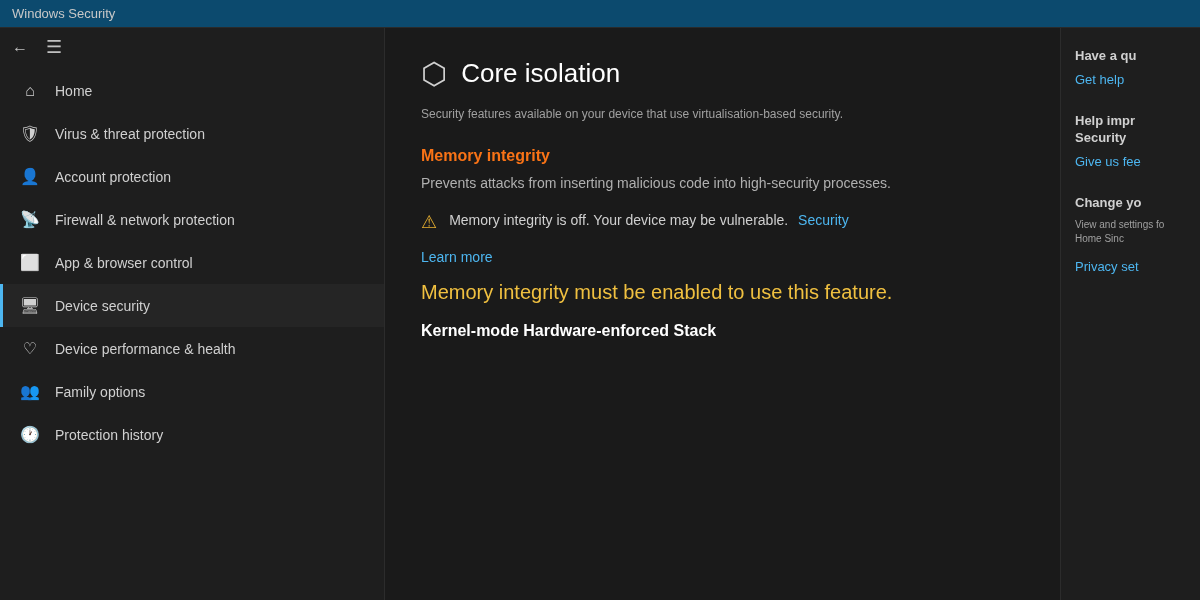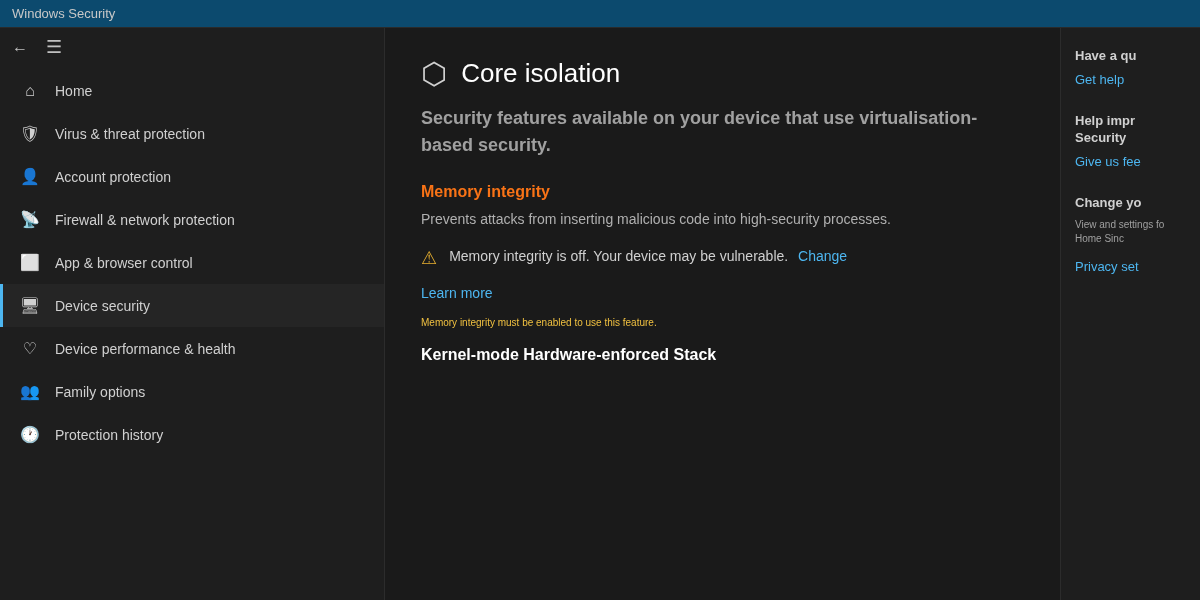--- a/index.html
+++ b/index.html
@@ -101,24 +101,23 @@
       font-size: 30px;
       color: #d0d0d0;
     }
     .page-title {
       font-size: 26px;
       font-weight: 300;
       color: #ffffff;
     }
     .subtitle {
       color: #a0a0a0;
-      font-size: 18px;
+      font-size: 12px;
       margin-bottom: 24px;
       line-height: 1.5;
-      font-weight: bold;
     }
     .section-title {
       font-size: 16px;
       font-weight: 600;
       color: #f97316;
       margin-bottom: 8px;
     }
     .section-desc {
       color: #b0b0b0;
       font-size: 14px;
@@ -179,21 +178,21 @@
     .learn-more {
       color: #4db6f0;
       cursor: pointer;
       font-size: 14px;
       text-decoration: none;
       display: inline-block;
       margin-bottom: 16px;
     }
     .warning-yellow {
       color: #f0c040;
-      font-size: 10px;
+      font-size: 20px;
       margin-bottom: 18px;
     }
     .kernel-title {
       font-size: 16px;
       font-weight: 700;
       color: #ffffff;
     }
     
     .right-panel {
       width: 140px;
@@ -287,21 +286,21 @@
     </div>
     <p class="subtitle">Security features available on your device that use virtualisation-based security.</p>
 
     <h2 class="section-title">Memory integrity</h2>
     <p class="section-desc">Prevents attacks from inserting malicious code into high-security processes.</p>
 
     <div class="warning-box">
       <span class="warning-icon">⚠</span>
       <span class="warning-text">
         <span>Memory integrity is off. Your device may be vulnerable.</span>
-        <a class="dismiss-link">Change</a>
+        <a class="dismiss-link">Security</a>
       </span>
     </div>
 
 
     <a class="learn-more">Learn more</a>
 
     <p class="warning-yellow">Memory integrity must be enabled to use this feature.</p>
 
     <h3 class="kernel-title">Kernel-mode Hardware-enforced Stack</h3>
   </main>

